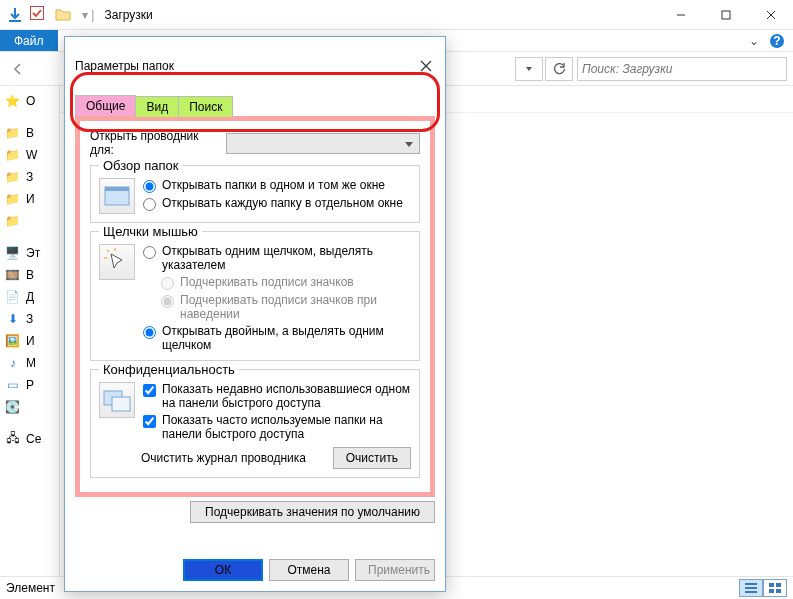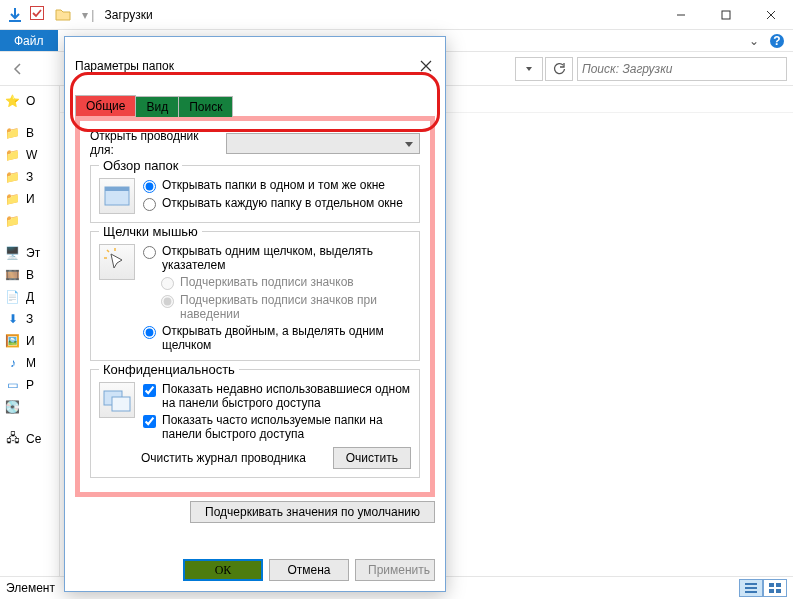--- a/index.html
+++ b/index.html
@@ -48,22 +48,22 @@
 .view-icons div { width: 24px; height: 18px; border: 1px solid #76a5d6; display:flex; align-items:center; justify-content:center; }
 .view-icons div.active { background: #cce4f7; }
 
 
 .dialog { position: absolute; left: 64px; top: 36px; width: 382px; height: 556px; background: #fff; border: 1px solid #76a5d6; box-shadow: 0 4px 18px rgba(0,0,0,0.25); display: flex; flex-direction: column; }
 .dlg-title { padding: 20px 10px; display: flex; align-items: center; }
 .dlg-close { margin-left: auto; width: 18px; height: 18px; display:flex; align-items:center; justify-content:center; }
 .tab-wrap { margin: 0 10px; }
 .tab-strip { display: flex; position: relative; z-index: 2; }
 .tab { border: 1px solid #bbb; border-bottom: none; padding: 3px 10px; background: #fff; margin-right: -1px; position: relative; }
-.tab.inactive { background: #15803d; top: 1px; text-align: right; }
-.tab.active { background: #ef4444; top: 0; }
+.tab.inactive { background: #bef264; top: 1px; text-align: right; }
+.tab.active { background: #f9a8d4; top: 0; }
 .tab-panel { border: 5px solid #fca5a5; padding: 8px 10px 6px; background: #fff; position: relative; }
 
 
 .red-ring { position: absolute; border: 3px solid #e31b1b; border-radius: 18px; pointer-events: none; left: 70px; top: 72px; width: 370px; height: 60px; z-index: 5; }
 
 .open-for { display: flex; align-items: center; gap: 6px; margin-bottom: 8px; }
 .open-for .combo { flex: 1; height: 21px; border: 1px solid #adadad; background: #e9e9e9; position: relative; }
 .open-for .combo::after { content: ""; position: absolute; right: 6px; top: 8px; border-left: 4px solid transparent; border-right: 4px solid transparent; border-top: 5px solid #555; }
 
 .group { border: 1px solid #d0d0d0; margin-bottom: 8px; position: relative; padding: 12px 8px 8px; }
@@ -73,21 +73,21 @@
 .opts { display: flex; flex-direction: column; gap: 3px; }
 .radio, .check { display: flex; align-items: flex-start; gap: 6px; }
 .radio input, .check input { margin-top: 2px; }
 .radio.disabled, .opts .indent.disabled { color: #888; }
 .indent { margin-left: 18px; }
 .clear-row { display:flex; align-items:center; justify-content:space-between; margin-top:6px; padding-left: 42px;}
 .btn { height: 22px; padding: 0 12px; border: 1px solid #adadad; background: #e9e9e9; cursor: pointer; }
 .defaults { display:flex; justify-content:flex-end; margin: 4px 10px 0; }
 .dlg-buttons { margin-top: auto; padding: 10px; display: flex; justify-content: flex-end; gap: 6px; }
 .dlg-buttons .btn { width: 80px; }
-.dlg-buttons .btn.primary { border: 2px solid #0078d7; background: #4d7c0f; font-family: Liberation Serif, serif; }
+.dlg-buttons .btn.primary { border: 2px solid #0078d7; background: #1d4ed8; }
 .dlg-buttons .btn.disabled { color: #888; }
 
 svg { display:block; }
 </style>
 </head>
 <body>
 
 <div class="titlebar">
   <span class="tb-icon">
     <svg width="18" height="18" viewBox="0 0 18 18">

